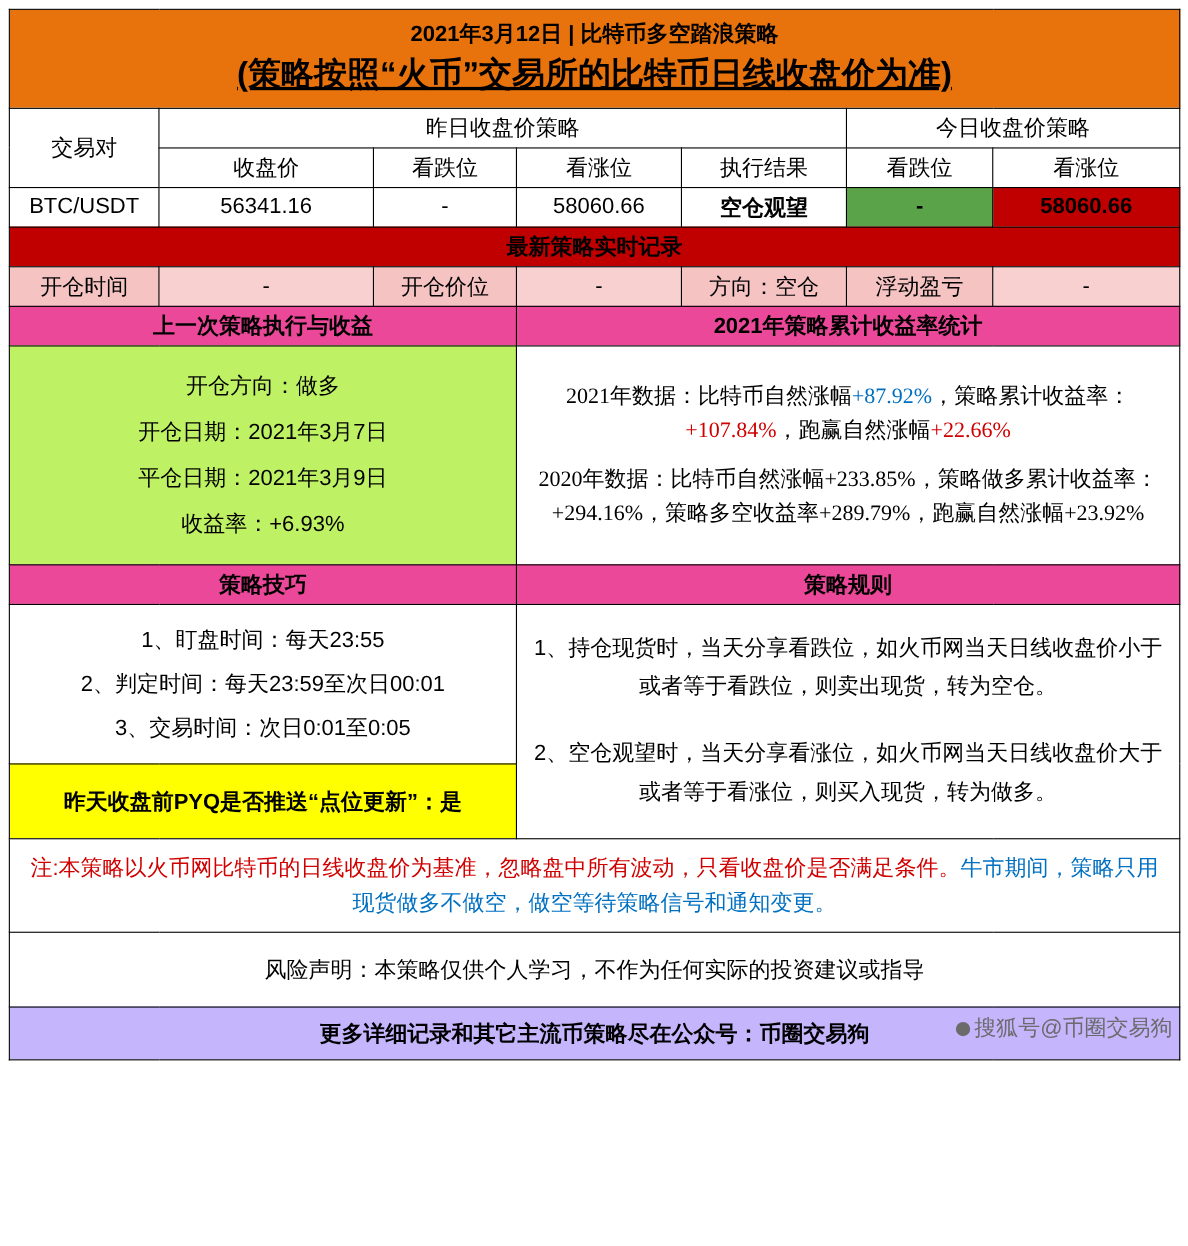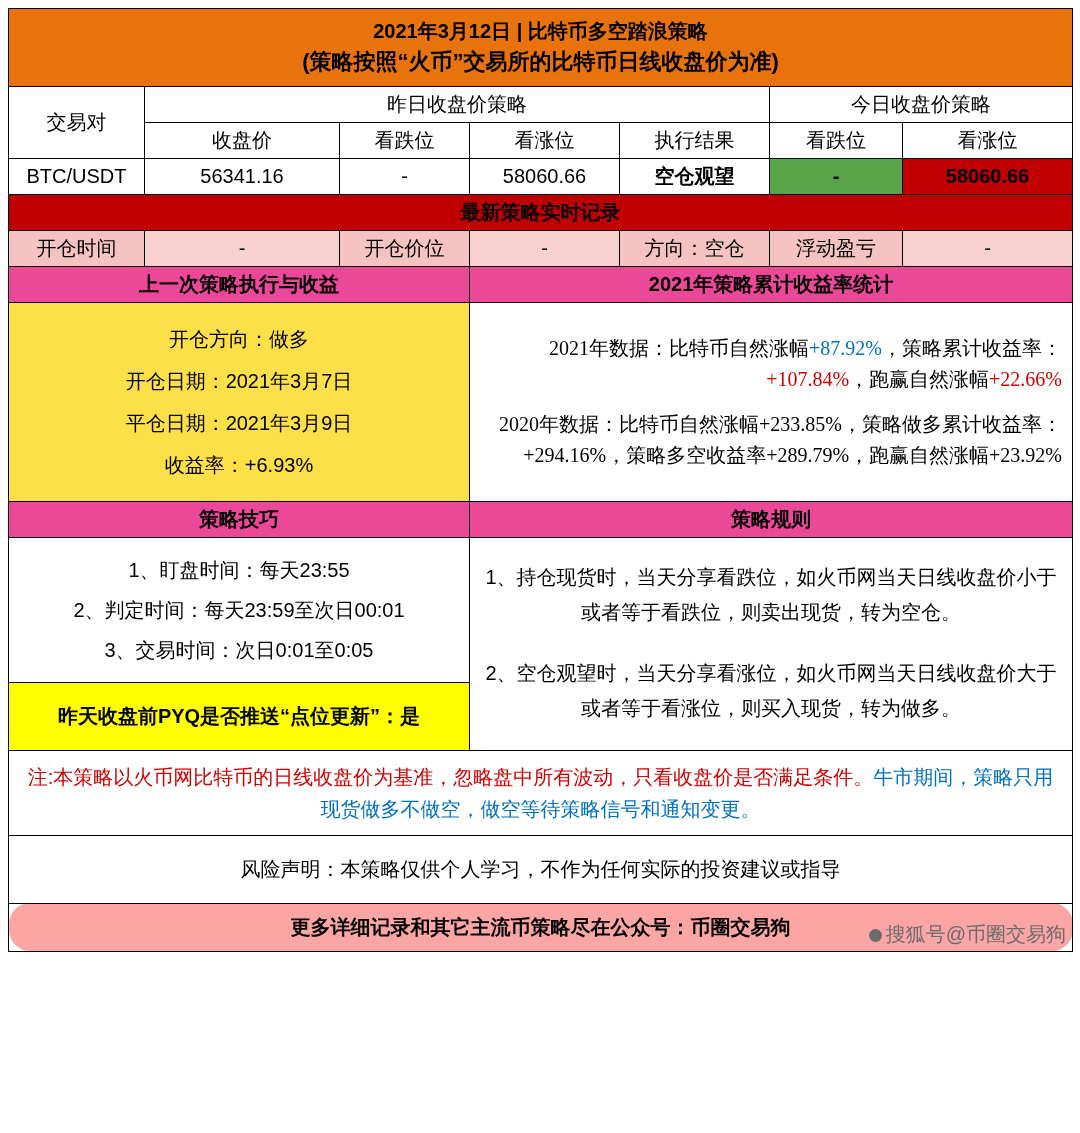--- a/index.html
+++ b/index.html
@@ -31,21 +31,21 @@
   
   .hdr{
     background:#e8720c;
     color:#ffffff;
     font-weight:bold;
     font-size:23px;
     line-height:1.45;
     padding:8px 4px !important;
   }
   .hdr .l1{display:block;}
-  .hdr .l2{display:block;font-size:22px;}
+  .hdr .l2{display:block;font-size:30px;text-decoration:underline;}
   
   .th{
     font-size:21px;
     font-weight:normal;
     background:#ffffff;
   }
   .pair{font-size:21px;}
   .num{font-size:22px;}
   .red-bold{color:#d00000;font-weight:bold;}
   .cell-green{background:#5ba349;color:#ffffff;font-weight:bold;font-size:22px;}
@@ -54,32 +54,32 @@
   .bar-crimson{
     background:#c00000;color:#ffffff;font-weight:bold;font-size:21px;
   }
   .bar-orange{
     background:#ec4899;color:#ffffff;font-weight:bold;font-size:21px;
   }
   .pink{background:#f9d0d0;}
   .pink-dark{background:#f6c3c3;}
   
   .lastblk{
-    background:#fde047;color:#d00000;font-size:21px;line-height:2.0;
+    background:#bef264;color:#d00000;font-size:21px;line-height:2.0;
     padding:14px 6px !important;
   }
   .lastblk div{margin:2px 0;}
   
   .stats{
     text-align:left;
     font-family:"Liberation Serif","DejaVu Serif",serif;
     font-size:20px;line-height:1.55;
     padding:12px 10px !important;
   }
-  .stats p{margin:0 0 14px 0;text-align:right;}
+  .stats p{margin:0 0 14px 0;}
   .stats p:last-child{margin-bottom:0;}
   .blue{color:#0070c0;}
   .rd{color:#d00000;}
   
   .tips{
     text-align:center;font-size:20px;line-height:2.0;padding:12px 6px !important;
     vertical-align:top;
   }
   .rules{
     text-align:left;font-size:21px;line-height:1.75;padding:12px 12px !important;
@@ -92,21 +92,21 @@
     padding:20px 8px !important;
   }
   
   .note{
     text-align:left;font-size:21px;line-height:1.6;padding:10px 10px !important;
   }
   .note .n1{color:#d00000;}
   .note .n2{color:#0070c0;}
   .disclaimer{font-size:19px;padding:20px !important;}
   .footer{
-    background:#fca5a5;font-weight:bold;font-size:21px;padding:10px !important;border-radius:21px;
+    background:#c4b5fd;font-weight:bold;font-size:21px;padding:10px !important;
   }
   .watermark{
     position:absolute;right:14px;bottom:6px;
     font-size:20px;color:#6b6b6b;
   }
   .wm-dot{
     display:inline-block;width:13px;height:13px;border-radius:50%;
     background:#6b6b6b;margin-right:4px;vertical-align:-1px;
   }
 </style>

